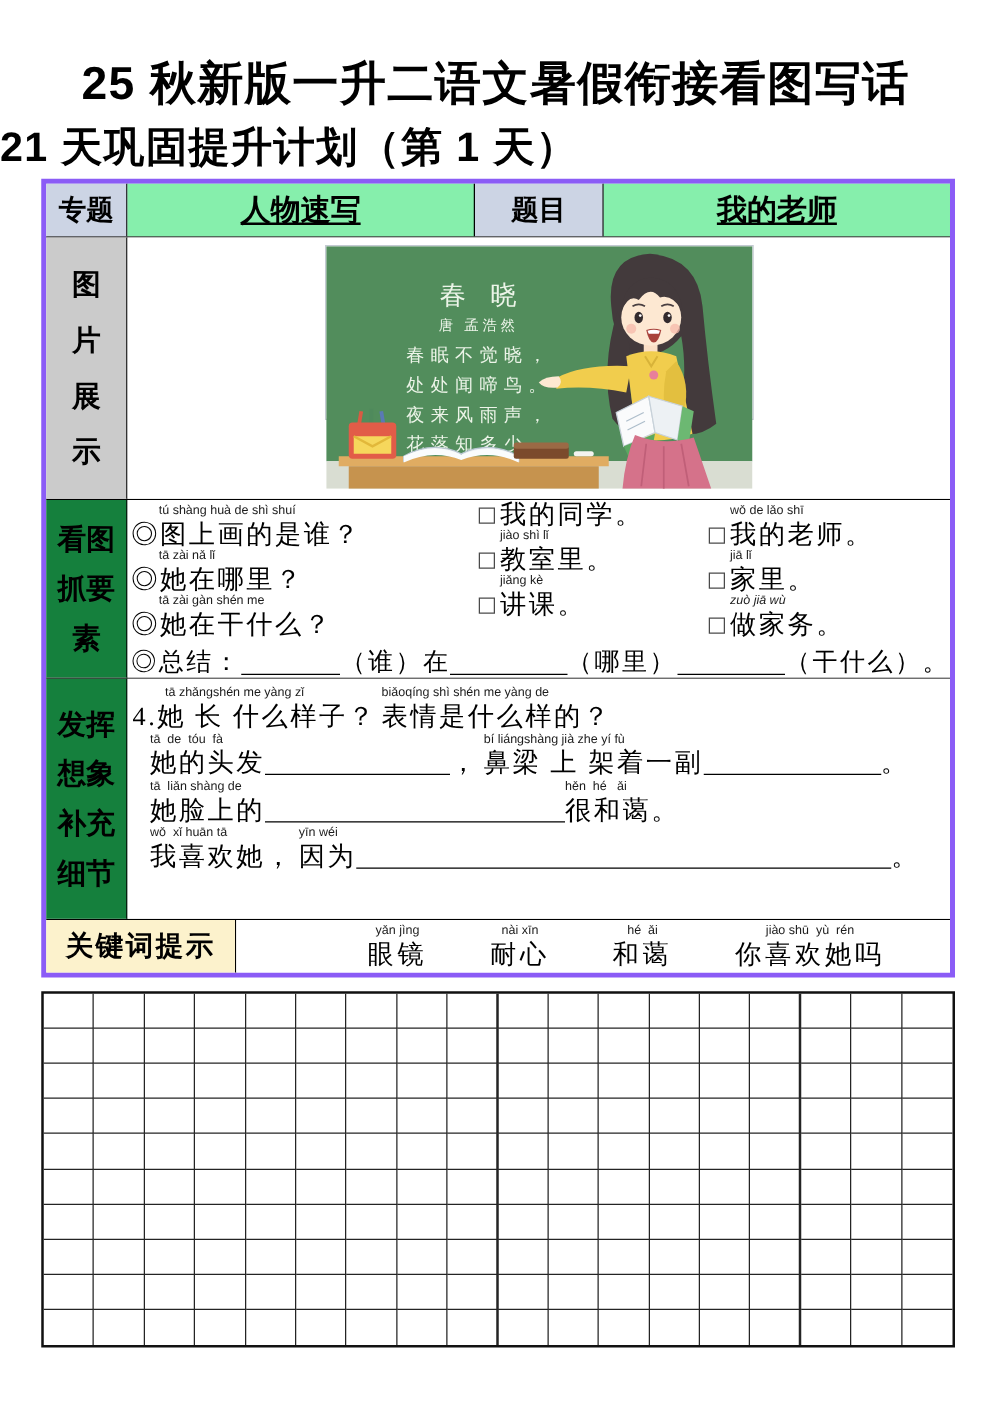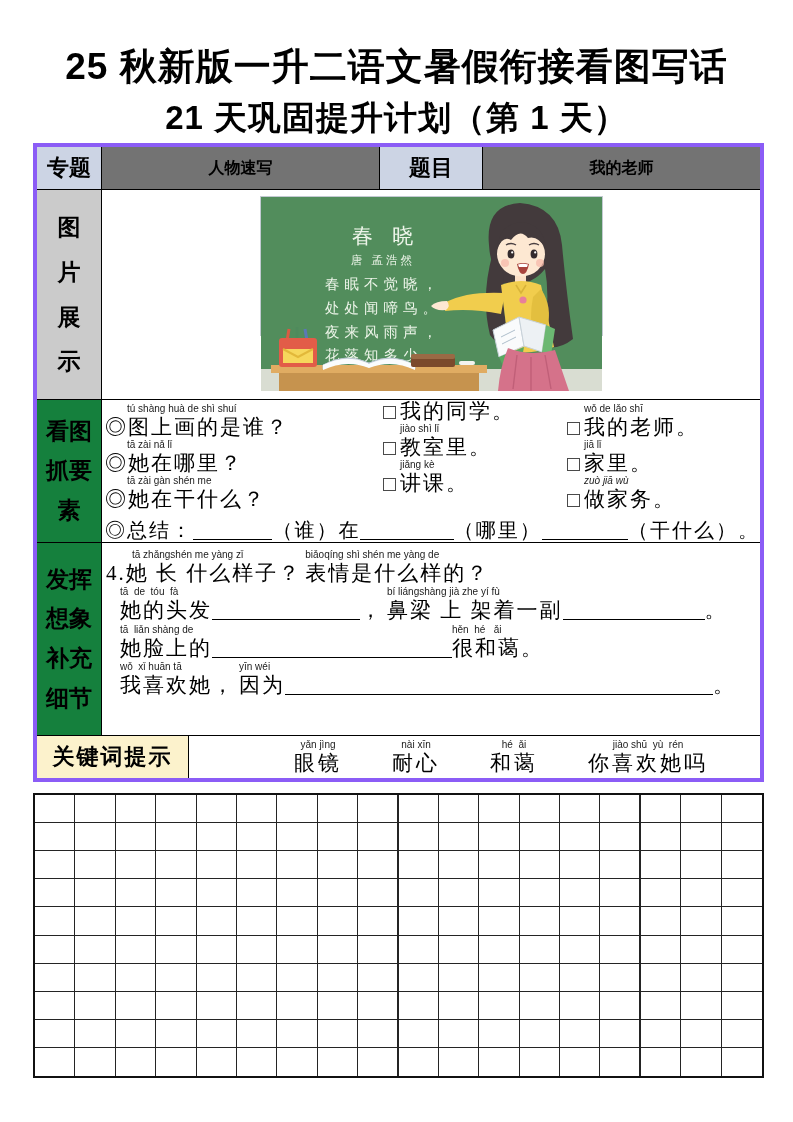--- a/index.html
+++ b/index.html
@@ -2,43 +2,43 @@
 <html><head>
 <meta charset="utf-8">
 <style>
   * { margin:0; padding:0; box-sizing:border-box; }
   html,body { background:#ffffff; }
   .page { position:relative; width:793px; height:1122px; background:#fff;
           font-family:"Liberation Sans",sans-serif; color:#000; overflow:hidden; }
 
   .title1 { position:absolute; top:42px; left:0; width:100%; text-align:center;
             font-size:37px; font-weight:bold; letter-spacing:1px; }
-  .title2 { position:absolute; top:96px; left:0; width:100%; text-align:center;
+  .title2 { position:absolute; top:96px; left:0; width:100%; text-align:left;
             font-size:33px; font-weight:bold; letter-spacing:1px; }
 
   
   .sheet { position:absolute; left:33px; top:143px; width:731px; border:4px solid #8b5cf6; background:#fff; }
   .trow { display:flex; border-bottom:1.5px solid #000; }
   .trow:last-child { border-bottom:none; }
   .cell { border-right:1.5px solid #000; overflow:hidden; }
   .cell:last-child { border-right:none; }
 
   .r1 { height:43px; }
   .r2 { height:210px; }
   .r3 { height:143px; }
   .r4 { height:193px; }
   .r5 { height:42px; }
 
   .hdr-label { width:65px; background:#ccd4e4; display:flex; align-items:center; justify-content:center;
                font-size:22px; font-weight:bold; }
   .hdr-val-topic { width:206px; }
   .hdr-label2 { width:103px; background:#ccd4e4; display:flex; align-items:center; justify-content:center;
                 font-size:22px; font-weight:bold; }
-  .hdr-val { background:#737373; display:flex; align-items:center; justify-content:center;
-             font-size:16px; font-weight:bold; flex:1; }
+  .hdr-val { background:#86efac; display:flex; align-items:center; justify-content:center;
+             font-size:24px; font-weight:bold; flex:1;text-decoration:underline; }
 
   .side-label { width:65px; display:flex; flex-direction:column; align-items:center; justify-content:center;
                 font-size:23px; font-weight:bold; line-height:1.72; text-align:center; }
   .side-gray { background:#cbcbcb; }
   .side-blue { background:#15803d; }
   .kw-label { width:152px; background:#fcf2cc; display:flex; align-items:center; justify-content:center;
               font-size:22px; font-weight:bold; letter-spacing:2px; }
 
   .content { flex:1; position:relative; background:#fff; }
 

